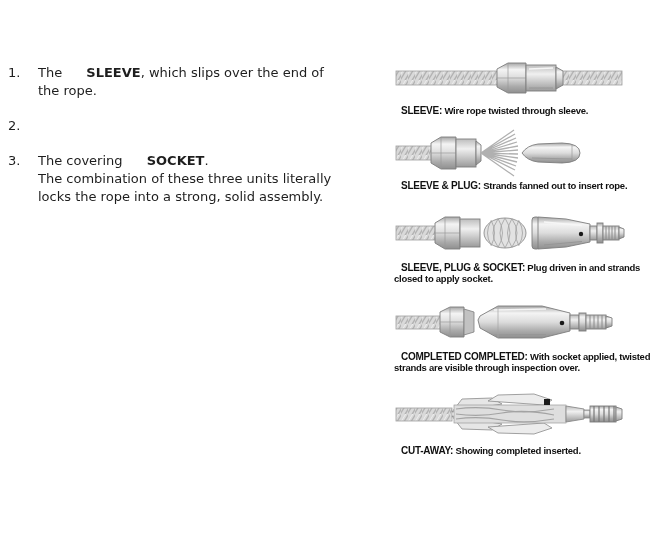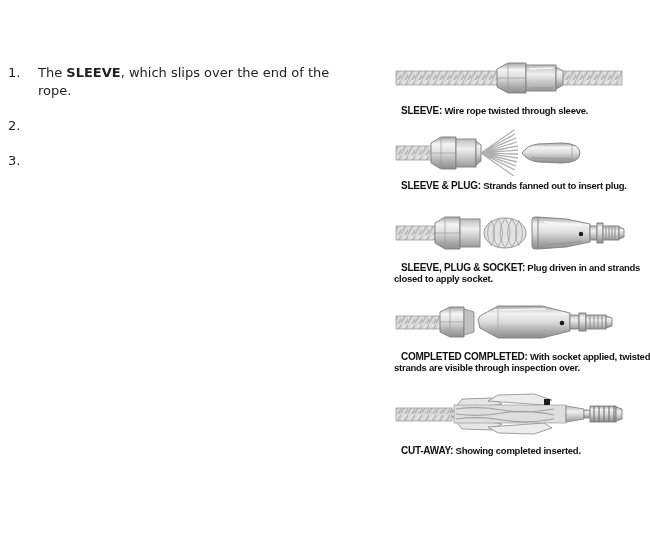--- a/index.html
+++ b/index.html
@@ -12,21 +12,21 @@
 
   
   .instructions {
     position:absolute; left:8px; top:64px; width:334px;
     color:#1e1e1e; font-size:13px; line-height:18px;
   }
   .list-item { display:flex; }
   .list-item + .list-item { margin-top:17px; }
   .item-number { width:30px; flex:none; }
   .item-text { width:294px; }
-  .item-text b { font-weight:bold; }
+  .item-text b { font-weight:bold;margin-left:20px; }
 
   
   .figures { position:absolute; left:394px; top:0; width:258px; }
   .fig-step { position:absolute; left:0; width:258px; }
   .fig-step svg { display:block; }
   .step-1 { top:52px; }
   .step-2 { top:127px; }
   .step-3 { top:207px; }
   .step-4 { top:296px; }
   .step-5 { top:386px; }
@@ -48,20 +48,21 @@
       <span class="item-number">1.</span>
       <span class="item-text"><span>The </span><b>SLEEVE</b><span>, which slips over the end of the rope.</span></span>
     </div>
 
     <div class="list-item">
       <span class="item-number">2.</span>
     </div>
 
     <div class="list-item">
       <span class="item-number">3.</span>
+      <span class="item-text"><span>The covering </span><b>SOCKET</b><span>.</span><div>The combination of these three units literally locks the rope into a strong, solid assembly.</div></span>
     </div>
 
   </div>
 
   <div class="figures">
 
     <div class="fig-step step-1">
       <svg width="258" height="50" viewBox="0 0 258 50">
         <defs>
           <pattern id="ropeTex" width="7" height="14" patternUnits="userSpaceOnUse">
@@ -116,21 +117,21 @@
         </g>
         <g>
           <path d="M128,26 Q133,18.5 144,17 L168,16 Q186,16.5 186,26 Q186,35.5 168,36 L144,35 Q133,33.5 128,26 Z" fill="url(#metalV)" stroke="#7d7d7d" stroke-width="0.9"></path>
           <path d="M138,21 L178,20" stroke="#f4f4f4" stroke-width="1.2" fill="none"></path>
           <path d="M138,31 L178,32" stroke="#9a9a9a" stroke-width="1" fill="none"></path>
           <path d="M178,17.5 L178,34.5" stroke="#9a9a9a" stroke-width="0.7" fill="none"></path>
         </g>
       </svg>
       <div class="fig-caption">
         <span class="cap-label">SLEEVE &amp; PLUG:</span>
-        <span>Strands fanned out to insert plug.</span>
+        <span>Strands fanned out to insert rope.</span>
       </div>
     </div>
 
     <div class="fig-step step-3">
       <svg width="258" height="52" viewBox="0 0 258 52">
         <g>
           <rect x="2" y="19" width="40" height="14" fill="url(#ropeTex)" stroke="#9e9e9e" stroke-width="0.8"></rect>
         </g>
         <g>
           <polygon points="41,16 51,10 66,10 66,42 51,42 41,36" fill="url(#metalV)" stroke="#7d7d7d" stroke-width="0.9"></polygon>

